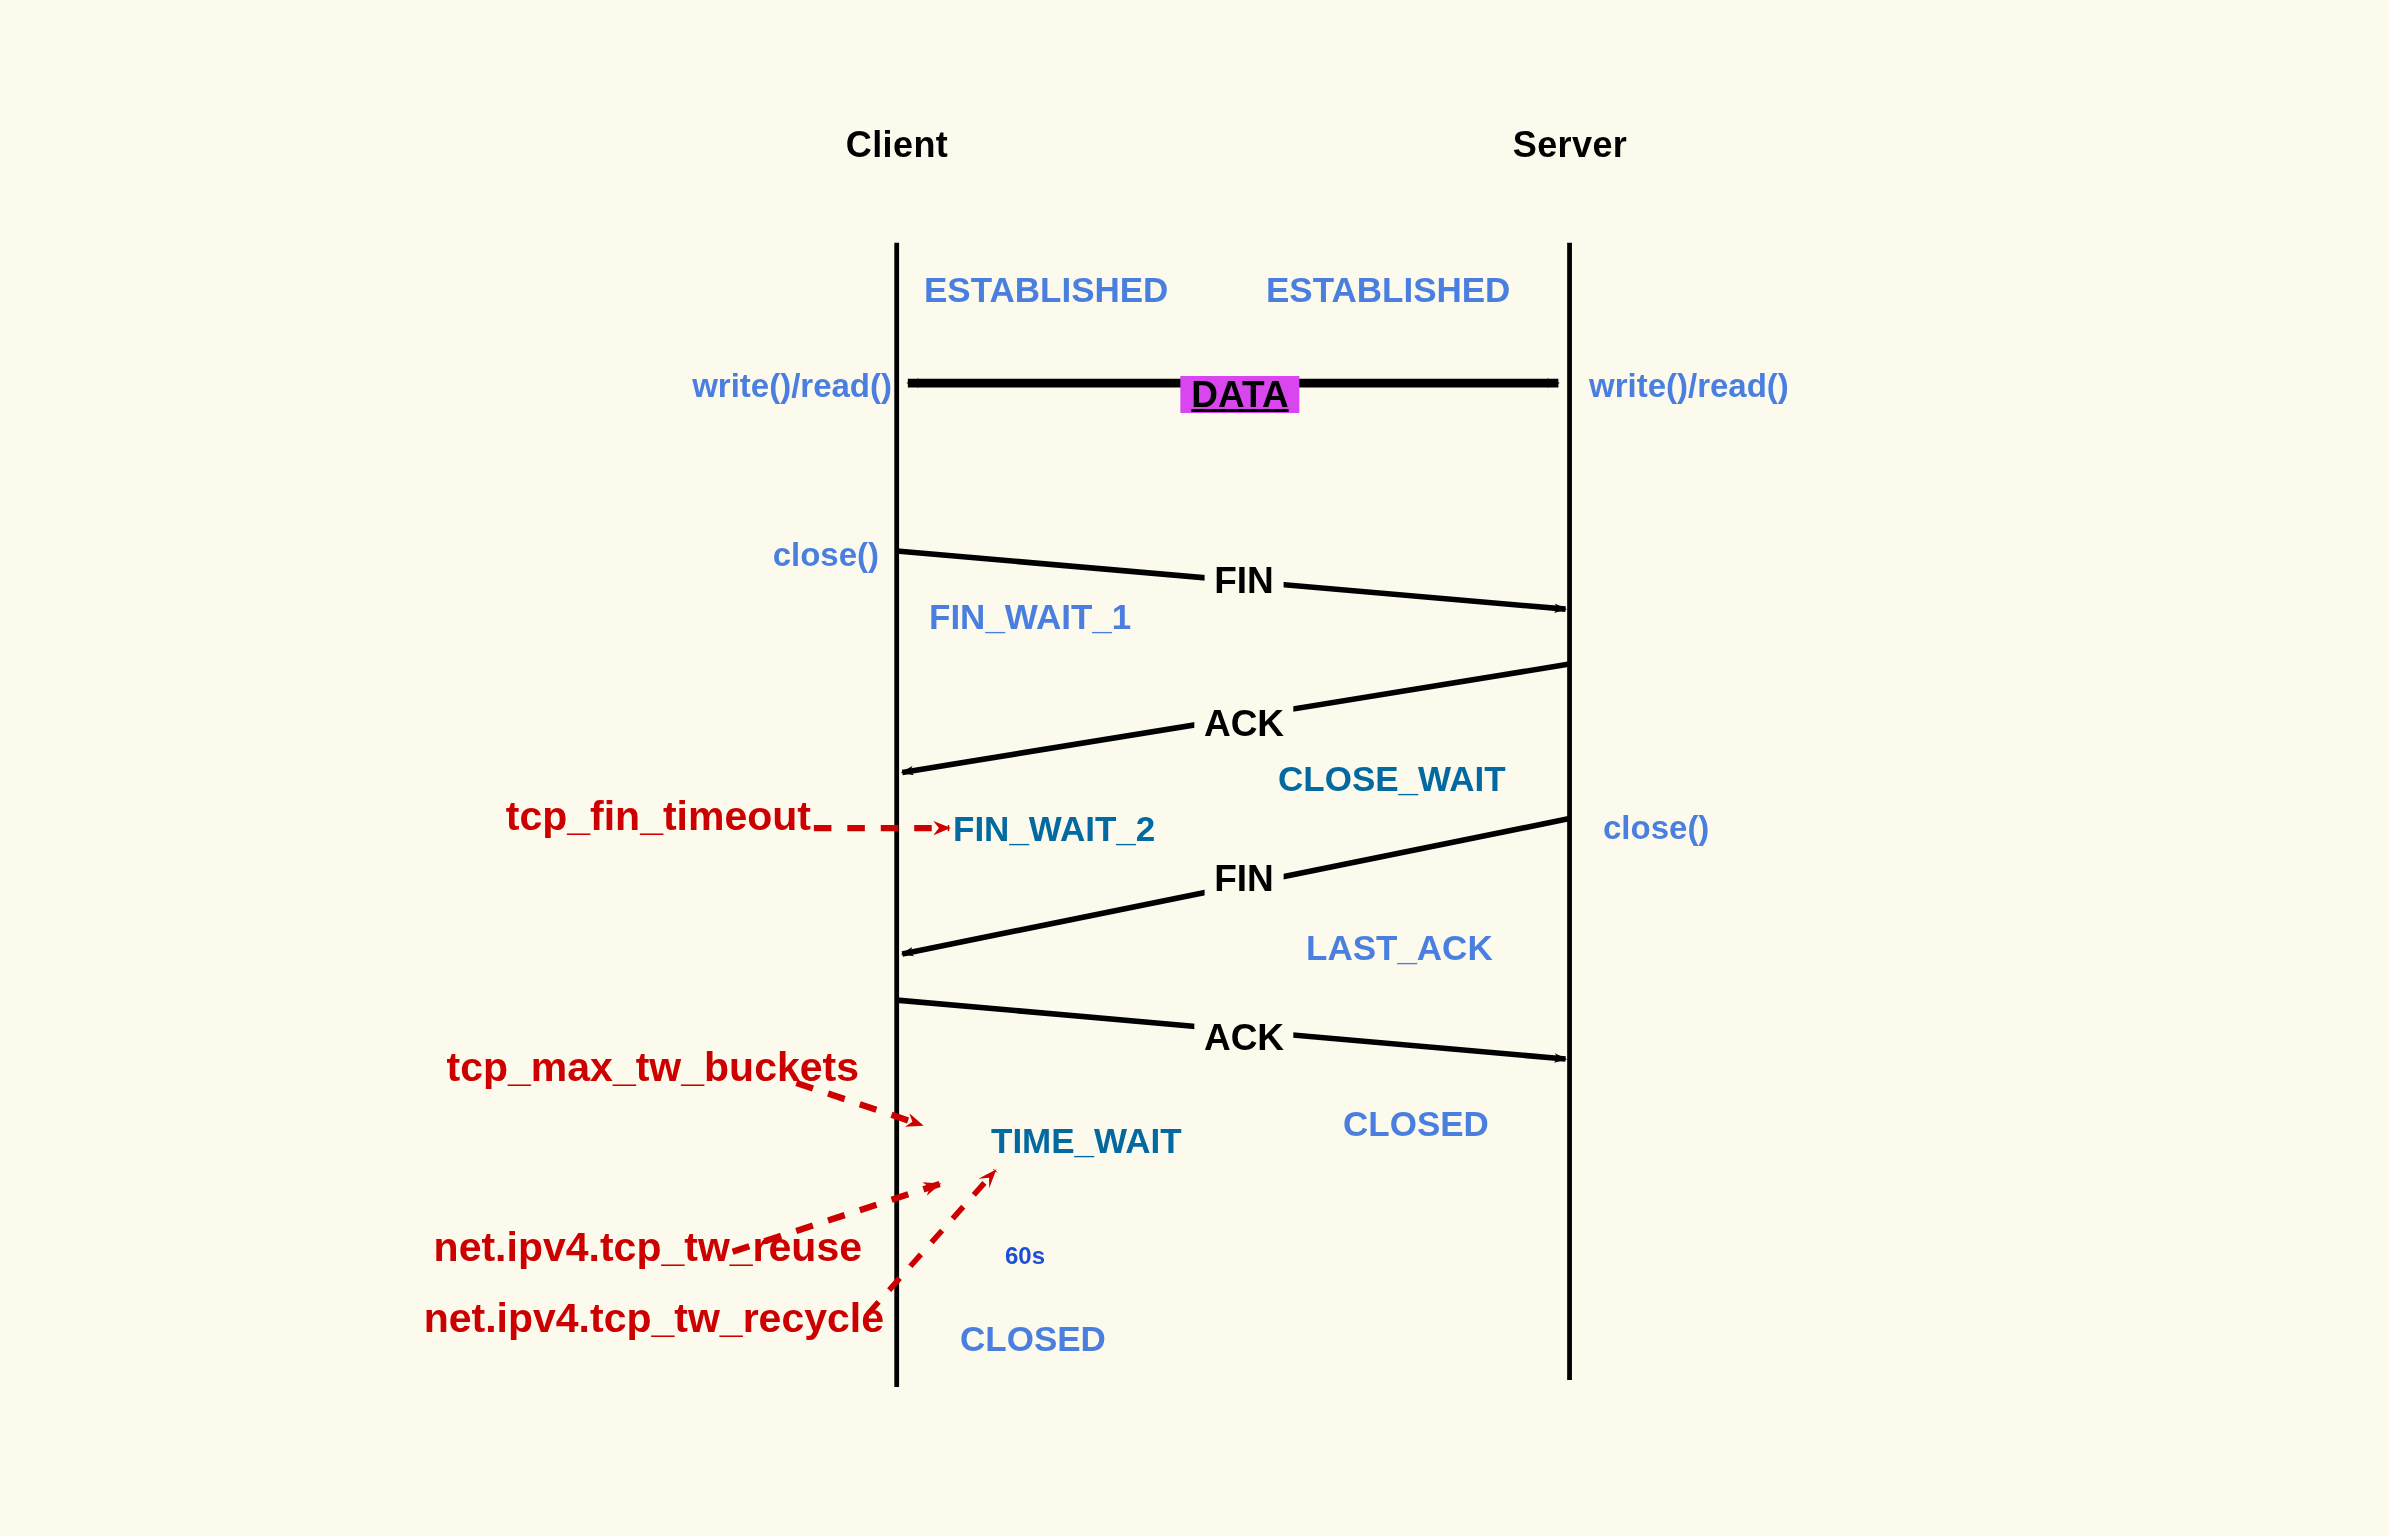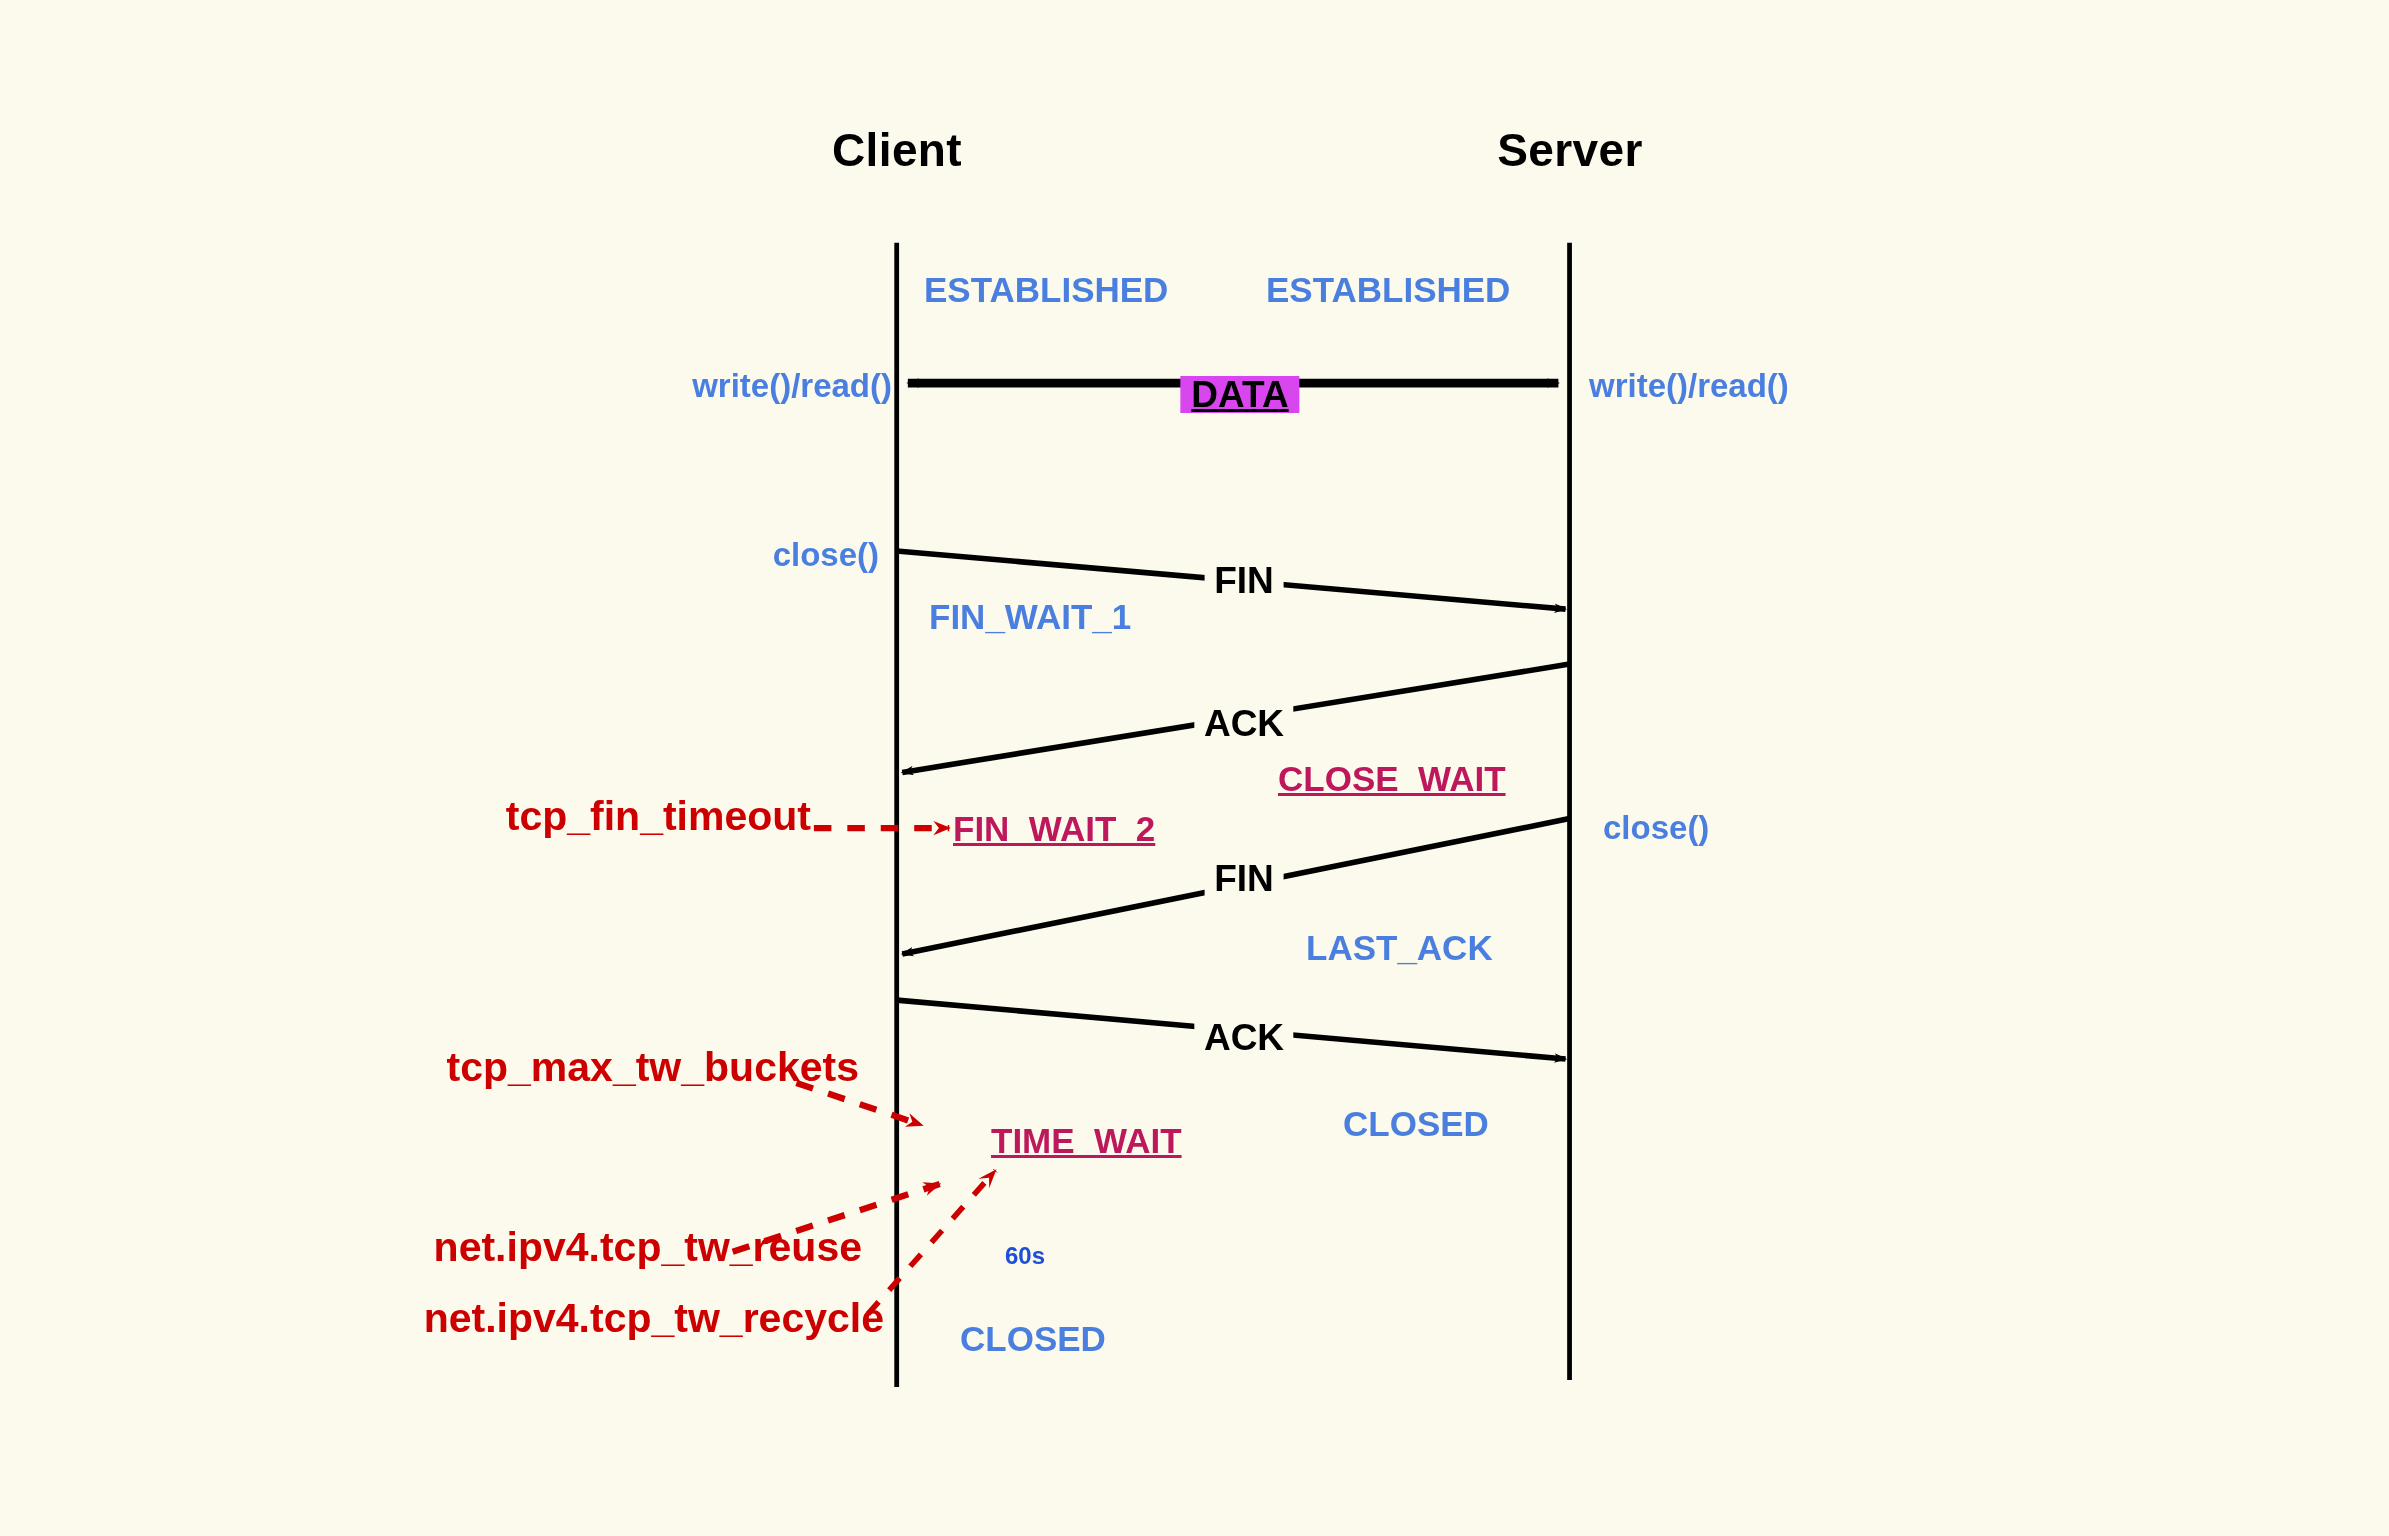--- a/index.html
+++ b/index.html
@@ -25,32 +25,31 @@
     height: 1536px;
   }
   .lbl {
     position: absolute;
     white-space: nowrap;
     font-family: "Liberation Sans", sans-serif;
     font-weight: bold;
     line-height: 1;
   }
   .actor-title {
-    font-size: 46px;
+    font-size: 36px;
     color: #000000;
     letter-spacing: 0.4px;
   }
   .state-blue {
     font-size: 35px;
     color: #4A7FE0;
   }
   .state-magenta {
     font-size: 35px;
-    color: #be185d;
-    text-decoration: underline;
+    color: #0369a1;
   }
   .api-blue {
     font-size: 33px;
     color: #4A7FE0;
   }
   .msg-black {
     font-size: 37px;
     color: #000000;
   }
   .sysctl-red {

